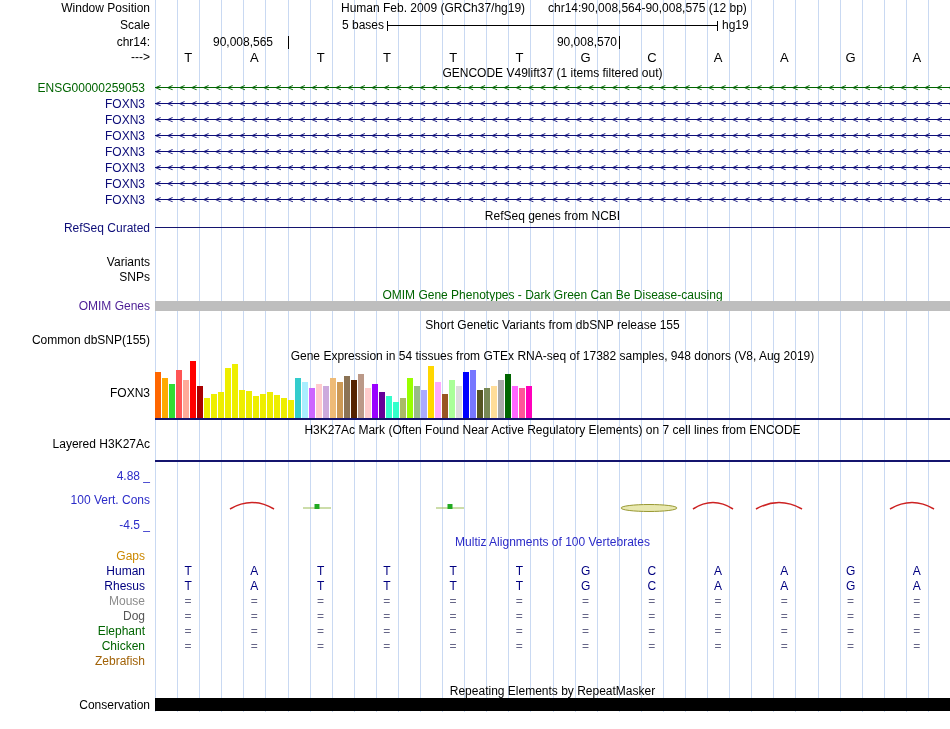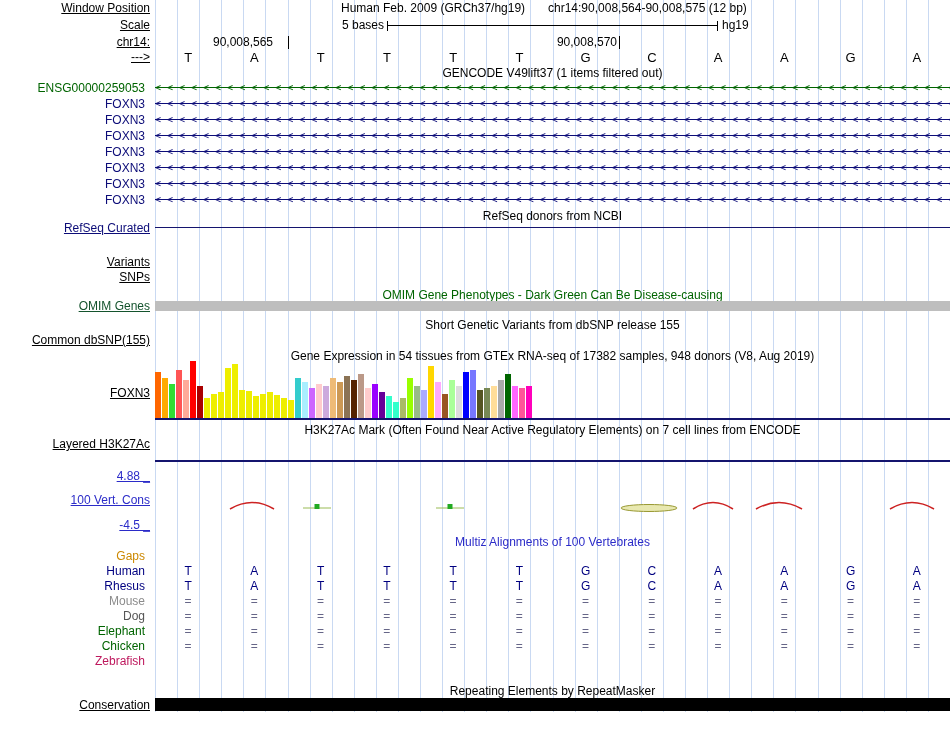--- a/index.html
+++ b/index.html
@@ -3,21 +3,21 @@
 <meta charset="utf-8">
 <style>
   * { margin:0; padding:0; box-sizing:border-box; }
   html,body { background:#fff; }
   #screen {
     position:relative; width:950px; height:729px; overflow:hidden;
     background:#fff; color:#000;
     font-family:"Liberation Sans", sans-serif; font-size:12px;
   }
   .abs { position:absolute; white-space:nowrap; height:14px; line-height:14px; }
-  .llabel { position:absolute; left:0; width:150px; text-align:right; white-space:nowrap; height:14px; line-height:14px;text-decoration:underline; }
+  .llabel { position:absolute; left:0; width:150px; text-align:right; white-space:nowrap; height:14px; line-height:14px; }
   .ctitle { position:absolute; left:155px; width:795px; text-align:center; height:14px; line-height:14px; }
   #gridlines { position:absolute; left:155px; top:0; width:795px; height:712px; }
   .gl { position:absolute; top:0; width:1px; height:100%; }
   .vtick { position:absolute; top:36px; width:1px; height:13px; background:#000; }
   .hline { position:absolute; left:155px; width:795px; }
   #scale-bar { position:absolute; left:387px; top:21px; width:331px; height:10px;
     border-left:1px solid #000; border-right:1px solid #000;
     background:linear-gradient(to bottom, transparent 4px, #000 4px, #000 5px, transparent 5px); }
   #base-row { position:absolute; left:155px; top:50px; width:795px; display:flex; }
   .base-cell { width:66.25px; text-align:center; font-size:13px; }
@@ -158,29 +158,29 @@
         </div>
       </div>
       <div class="tx-row">
         <div class="tx-label" style="color: rgb(12, 12, 120);">FOXN3</div>
         <div class="tx-line" style="background: linear-gradient(transparent 7px, rgb(12, 12, 120) 7px, rgb(12, 12, 120) 8px, transparent 8px);">
           <div class="tx-arrows" style="color: rgb(12, 12, 120);">&lt;&lt;&lt;&lt;&lt;&lt;&lt;&lt;&lt;&lt;&lt;&lt;&lt;&lt;&lt;&lt;&lt;&lt;&lt;&lt;&lt;&lt;&lt;&lt;&lt;&lt;&lt;&lt;&lt;&lt;&lt;&lt;&lt;&lt;&lt;&lt;&lt;&lt;&lt;&lt;&lt;&lt;&lt;&lt;&lt;&lt;&lt;&lt;&lt;&lt;&lt;&lt;&lt;&lt;&lt;&lt;&lt;&lt;&lt;&lt;&lt;&lt;&lt;&lt;&lt;&lt;&lt;&lt;&lt;&lt;</div>
         </div>
       </div>
     </div>
 
-  <div class="ctitle" style="top:209px">RefSeq donors from NCBI</div>
+  <div class="ctitle" style="top:209px">RefSeq genes from NCBI</div>
   <div class="llabel link-blue" style="top: 221px; color: rgb(12, 12, 120);">RefSeq Curated</div>
   <div class="hline" style="top: 227px; height: 1px; background: rgb(20, 20, 110);"></div>
 
   <div class="llabel" style="top:255px">Variants</div>
   <div class="llabel" style="top:270px">SNPs</div>
 
   <div class="ctitle green" style="top: 288px; color: rgb(0, 100, 0);">OMIM Gene Phenotypes - Dark Green Can Be Disease-causing</div>
-  <div class="llabel green" style="top: 299px; color: #14532d; text-align: right;">OMIM Genes</div>
+  <div class="llabel green" style="top: 299px; color: #4c1d95; text-align: right;">OMIM Genes</div>
   <div id="omim-bar" style="background: rgb(190, 190, 190);"></div>
 
   <div class="ctitle" style="top:318px">Short Genetic Variants from dbSNP release 155</div>
   <div class="llabel" style="top:333px">Common dbSNP(155)</div>
 
   <div class="ctitle" style="top:349px">Gene Expression in 54 tissues from GTEx RNA-seq of 17382 samples, 948 donors (V8, Aug 2019)</div>
   <div class="llabel" style="top:386px">FOXN3</div>
   <div id="gtex-bars">
       <div class="gtex-bar" title="Adipose - Subcutaneous" style="height: 46px; background: rgb(255, 102, 0);"></div>
       <div class="gtex-bar" title="Adipose - Visceral (Omentum)" style="height: 40px; background: rgb(255, 170, 0);"></div>
@@ -377,21 +377,21 @@
           <div class="mz-cell" style="color: rgb(102, 102, 136);">=</div>
           <div class="mz-cell" style="color: rgb(102, 102, 136);">=</div>
           <div class="mz-cell" style="color: rgb(102, 102, 136);">=</div>
           <div class="mz-cell" style="color: rgb(102, 102, 136);">=</div>
           <div class="mz-cell" style="color: rgb(102, 102, 136);">=</div>
           <div class="mz-cell" style="color: rgb(102, 102, 136);">=</div>
           <div class="mz-cell" style="color: rgb(102, 102, 136);">=</div>
         </div>
       </div>
       <div class="mz-row">
-        <div class="mz-label" style="color: #be185d;">Zebrafish</div>
+        <div class="mz-label" style="color: #a16207;">Zebrafish</div>
         <div class="mz-cells">
           <div class="mz-cell" style="color: rgb(102, 102, 136);"></div>
           <div class="mz-cell" style="color: rgb(102, 102, 136);"></div>
           <div class="mz-cell" style="color: rgb(102, 102, 136);"></div>
           <div class="mz-cell" style="color: rgb(102, 102, 136);"></div>
           <div class="mz-cell" style="color: rgb(102, 102, 136);"></div>
           <div class="mz-cell" style="color: rgb(102, 102, 136);"></div>
           <div class="mz-cell" style="color: rgb(102, 102, 136);"></div>
           <div class="mz-cell" style="color: rgb(102, 102, 136);"></div>
           <div class="mz-cell" style="color: rgb(102, 102, 136);"></div>

